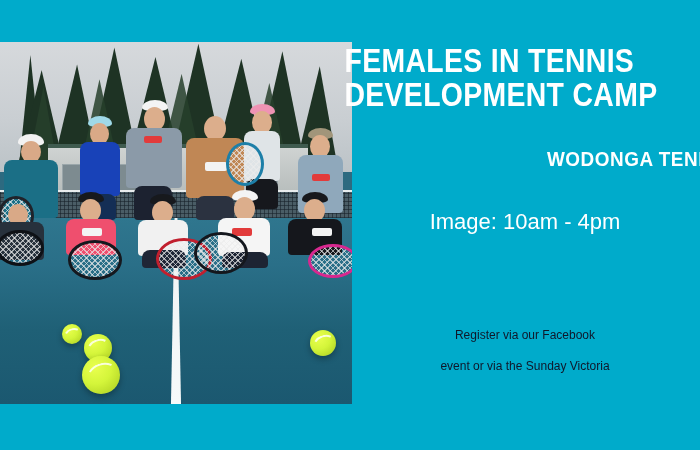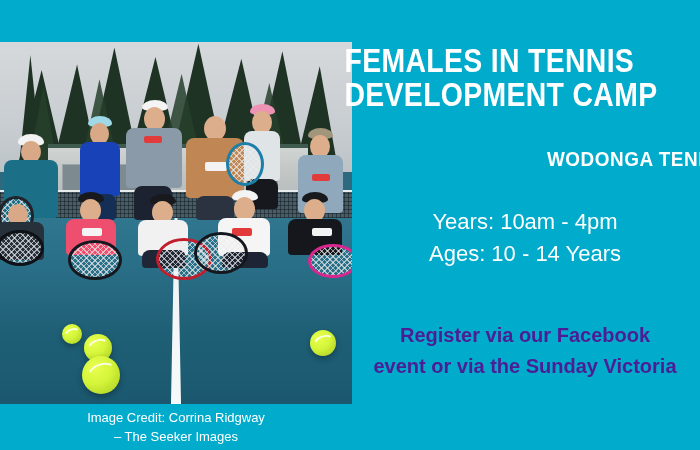--- a/index.html
+++ b/index.html
@@ -168,24 +168,24 @@
   }
   #register {
     position: absolute;
     left: -352px; top: 320px;
     width: 700px;
     text-align: center;
     padding-left: 350px;
     box-sizing: border-box;
   }
   #register .rl {
-    color: #4c1d95;
-    font-size: 20px;
+    color: #0f172a;
+    font-size: 12px;
     line-height: 31px;
-    font-weight: 700;
+    font-weight: 400;
     white-space: nowrap;
   }
 
   
   #credit {
     position: absolute;
     left: 0; top: 404px;
     width: 352px;
     text-align: center;
     color: #ffffff;
@@ -334,28 +334,23 @@
       <div class="title-line">DEVELOPMENT CAMP</div>
     </div>
 
     <div class="divider-wrap">
       
     </div>
 
     <div id="subtitle">WODONGA TENNIS CENTRE</div>
 
     <div id="details">
-      <div class="dl">Years: 10am - 4pm</div>
-      <div class="dl">Ages: 10 - 14 Years</div>
+      <div class="dl">Image: 10am - 4pm</div>
     </div>
 
     <div id="register">
       <div class="rl">Register via our Facebook</div>
       <div class="rl">event or via the Sunday Victoria</div>
     </div>
   </div>
 
-  <div id="credit">
-    <div>Image Credit: Corrina Ridgway</div>
-    <div>– The Seeker Images</div>
-  </div>
 
 </div>
 
 </body></html>

